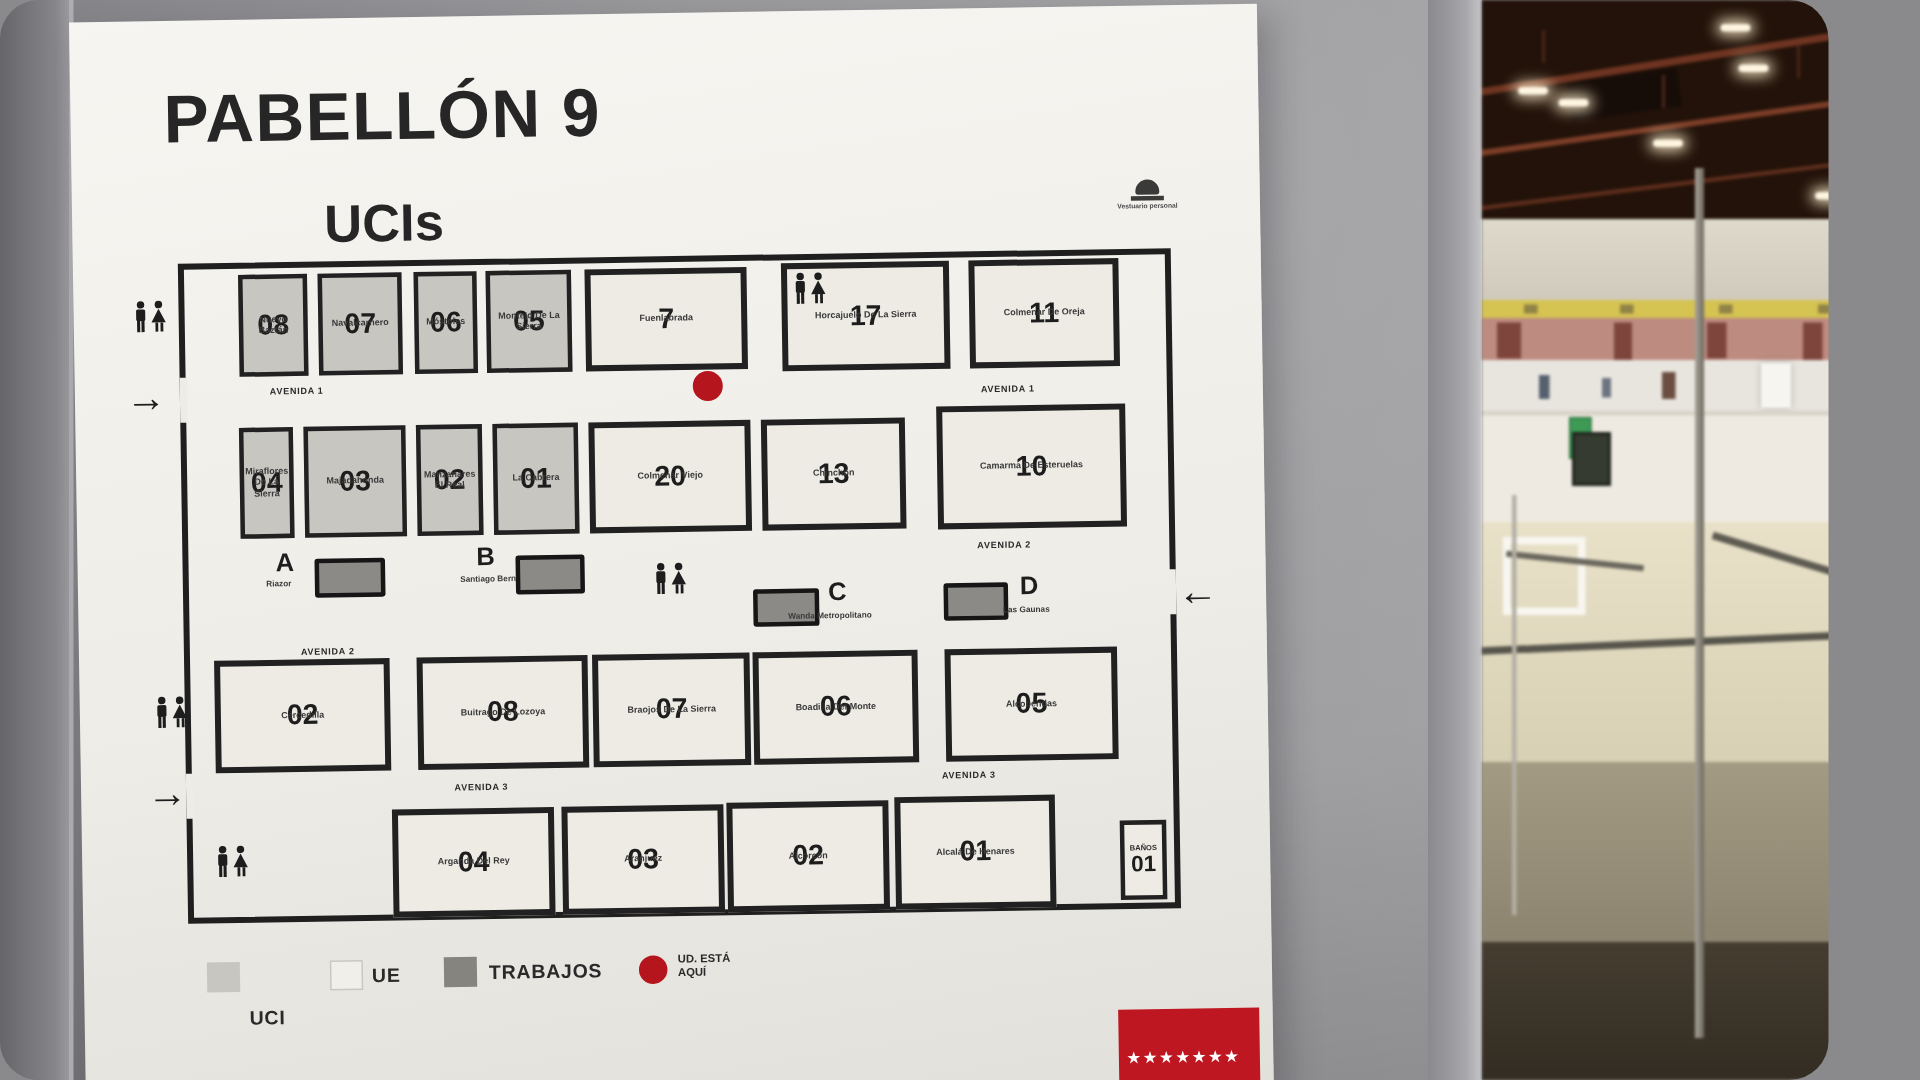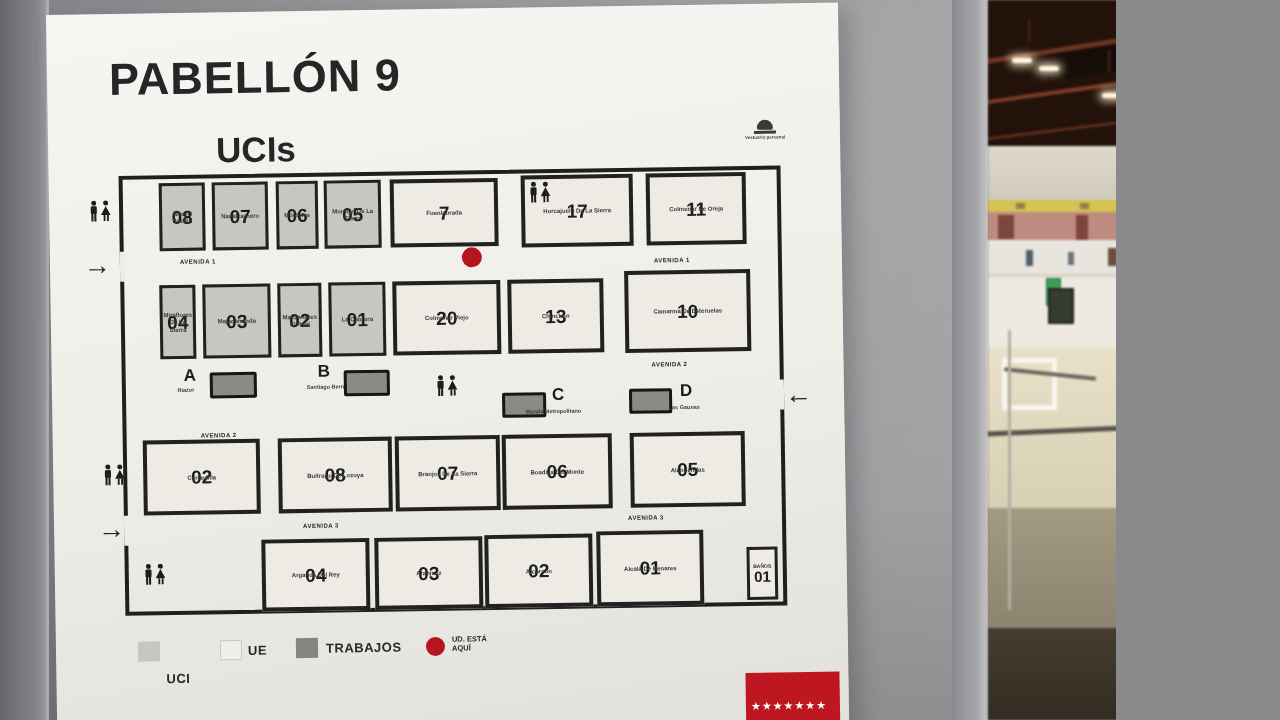--- a/index.html
+++ b/index.html
@@ -1,17 +1,17 @@
 <!DOCTYPE html>
 <html><head>
 <meta charset="utf-8">
 <style>
   html,body{margin:0;padding:0;}
   body{width:1280px;height:720px;overflow:hidden;background:#8a8a8d;font-family:"Liberation Sans","DejaVu Sans",sans-serif;}
-  .scene{position:relative;width:1116px;height:720px;overflow:hidden;}
+  .scene{position:relative;width:1219px;height:720px;overflow:hidden;border-radius:26px;}
 
   
   .wall{position:absolute;left:0;top:0;width:988px;height:720px;
     background:
       radial-gradient(140% 125% at 70% 15%, rgba(255,255,255,0.10), rgba(0,0,0,0) 45%, rgba(0,0,0,0.26) 97%),
       linear-gradient(100deg,#85858a 0%,#949497 40%,#9d9da0 75%,#a4a4a7 100%);}
   .wall-strip-left{position:absolute;left:0;top:0;width:46px;height:720px;
     background:linear-gradient(90deg,#66666a,#85858a 80%,#9a9a9e);border-right:3px solid #aeaeb2;}
   .wall-post{position:absolute;left:952px;top:0;width:36px;height:720px;
     background:linear-gradient(90deg,#8a8a8e,#a7a7ab 70%,#c6c6c9);}

